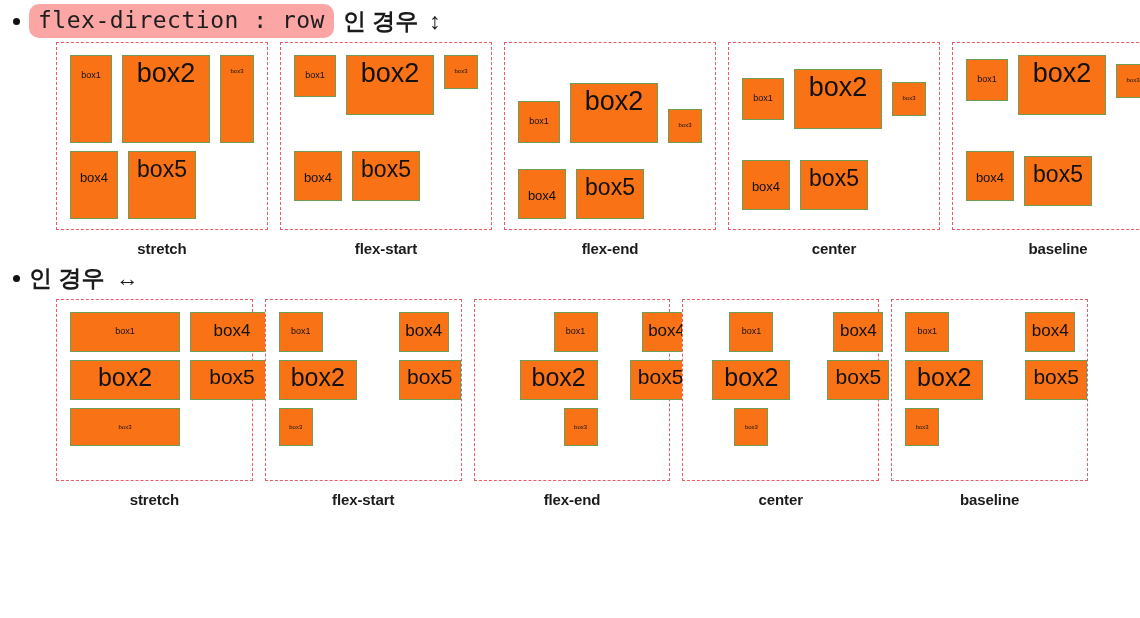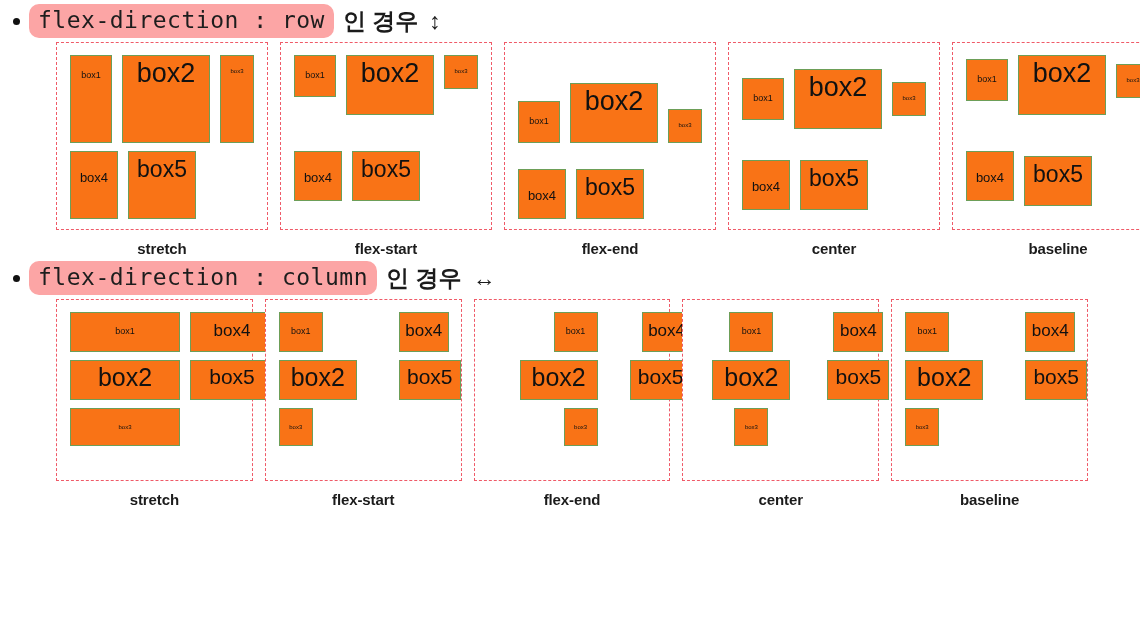--- a/index.html
+++ b/index.html
@@ -248,21 +248,20 @@
         <div class="caption">baseline</div>
       </div>
 
     </div>
   </div>
 
   <div class="section">
 
     <div class="section-heading">
       <span class="bullet"></span>
-      <span class="code-chip">flex-direction : column</span>
       <span class="heading-ko">인 경우</span>
       <span class="heading-arrow">↔</span>
     </div>
 
     <div class="demo-strip">
 
       <div class="demo-cell">
         <div class="panel column-mode h-stretch">
           <div class="col c1">
             <div class="box box-1">box1</div>

